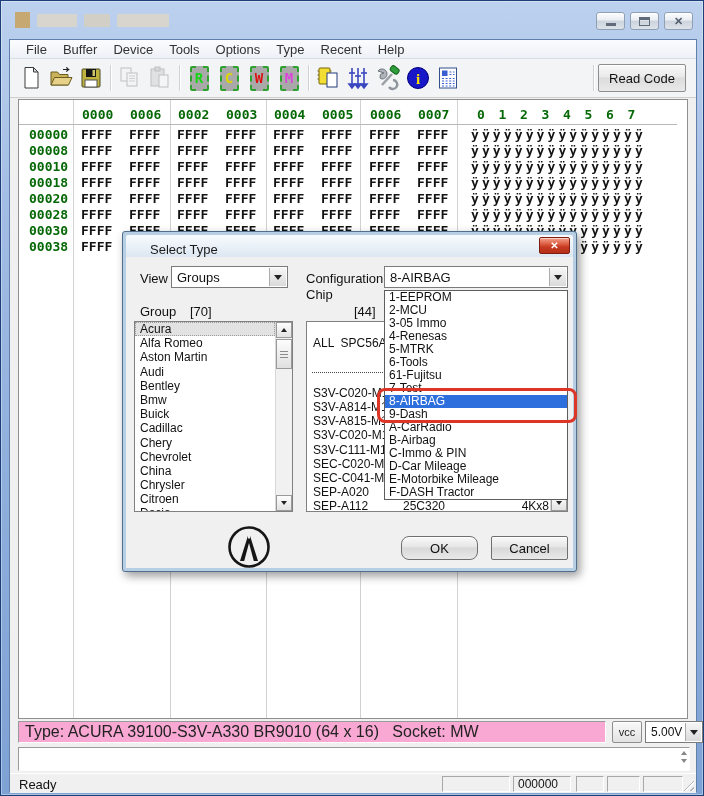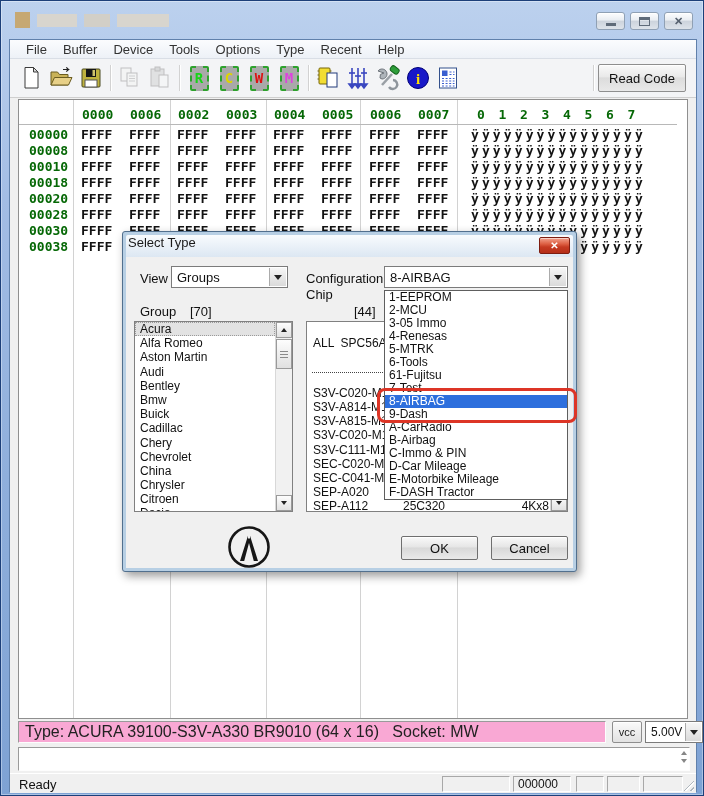--- a/index.html
+++ b/index.html
@@ -49,21 +49,21 @@
   .hx-rows{position:absolute;left:0;top:0;width:100%;height:100%;}
   .hx-row{position:absolute;left:0;width:100%;height:16px;}
   .hx-addr{position:absolute;left:10px;font-size:13px;color:#066806;}
   .hx-cell{position:absolute;font-size:13px;color:#131313;}
   .hx-ascii{position:absolute;left:452px;font-size:13px;letter-spacing:3.1px;color:#131313;}
   
   .dialog{position:absolute;left:121px;top:230px;width:455px;height:341px;z-index:30;
     background:#b7cfe4;border:1px solid #52708e;border-radius:3px;padding:3px;
     box-shadow:3px 4px 10px rgba(0,0,0,.4);}
   .dlg-title{position:relative;height:22px;background:linear-gradient(#f8fbfd,#dce7f2);
-    border-radius:2px 2px 0 0;display:flex;align-items:flex-start;padding-left:2px;font-size:13px;color:#1a1a1a;}
+    border-radius:2px 2px 0 0;display:flex;align-items:flex-end;padding-left:24px;font-size:13px;color:#1a1a1a;}
   .dlg-close{position:absolute;right:3px;top:2px;width:31px;height:17px;
     background:linear-gradient(#f2a28e,#dd5f43 40%,#c63a22 60%,#b52f18);
     border:1px solid #7e1d10;border-radius:2px;color:#fff;font-size:10px;font-weight:bold;
     display:flex;align-items:center;justify-content:center;box-shadow:inset 0 1px 0 rgba(255,255,255,.5);}
   .dlg-body{position:relative;height:311px;background:#f0f0f0;}
   .dlg-label{position:absolute;font-size:13px;color:#111;white-space:nowrap;}
   .combo{position:absolute;height:22px;background:#fff;border:1px solid #7b7b7b;
     font-size:13px;display:flex;align-items:center;padding-left:5px;color:#111;}
   .combo .arrow{position:absolute;right:1px;top:1px;bottom:1px;width:17px;
     background:linear-gradient(#f6f6f6,#dadada);border-left:1px solid #ababab;
@@ -540,18 +540,18 @@
         </div>
 
       <div class="red-annotation"></div>
 
       <svg class="logo" viewBox="0 0 46 46">
         <circle cx="23" cy="23" r="19.5" fill="none" stroke="#161616" stroke-width="2.6"></circle>
         <path d="M23 8.5 L14 37 L18.2 37 L23 19 L27.8 37 L32 37 Z" fill="#161616"></path>
         <rect x="22" y="8" width="2" height="6.5" fill="#f0f0f0"></rect>
       </svg>
 
-      <div class="btn" style="left:275px;top:279px;">OK</div>
+      <div class="btn" style="left:275px;top:279px;border-radius:8px;">OK</div>
       <div class="btn" style="left:365px;top:279px;">Cancel</div>
     </div>
   </div>
 
 </div>
 
 </body></html>

